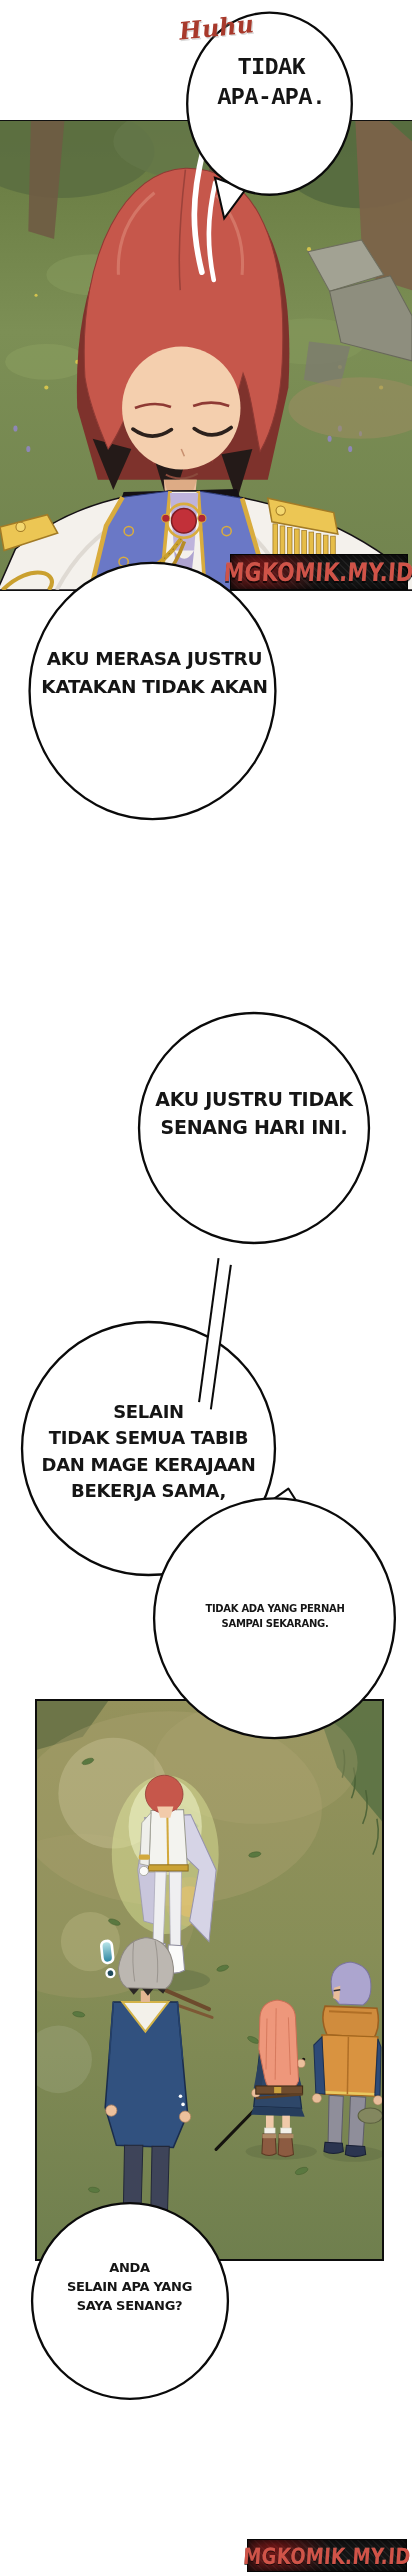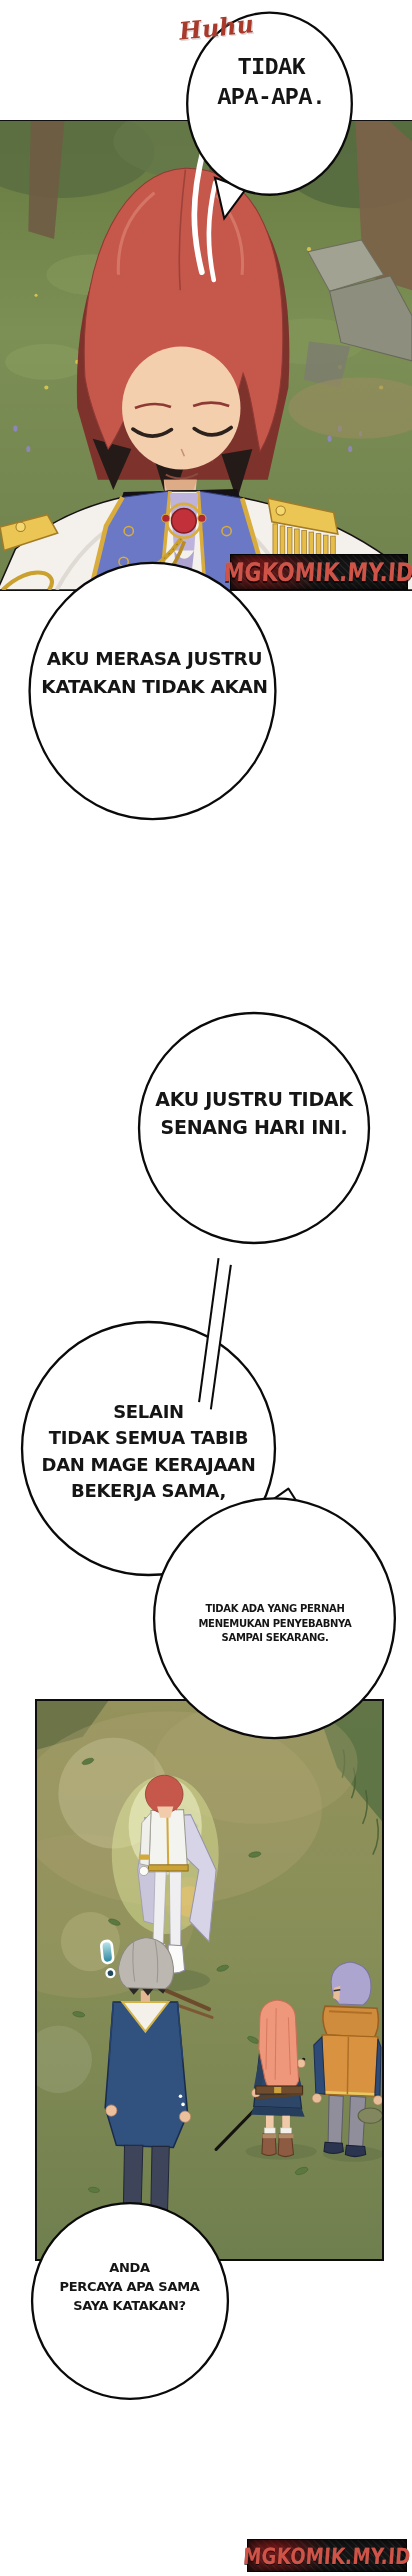--- a/index.html
+++ b/index.html
@@ -366,33 +366,32 @@
   </div>
 
   <div class="abs bubble" style="left:151px;top:1482px;width:248px;height:258px;">
     <svg viewBox="0 0 482 500" width="248" height="258">
       <polygon points="204,57 267,12 304,70" class="bubble-shape" stroke-width="4" stroke-linejoin="round"></polygon>
       <ellipse cx="240" cy="264" rx="234" ry="233" class="bubble-shape" stroke-width="4.5"></ellipse>
     </svg>
   </div>
   <div class="bubble-text" id="t5">
     <span class="line">TIDAK ADA YANG PERNAH</span>
-    <span class="line">MENEMUKAN PENYEBABNYA</span>
     <span class="line">SAMPAI SEKARANG.</span>
   </div>
 
   <div class="abs bubble" style="left:29px;top:2200px;width:202px;height:202px;">
     <svg viewBox="0 0 392 392" width="202" height="202">
       <circle cx="196" cy="196" r="190" class="bubble-shape" stroke-width="4.5"></circle>
     </svg>
   </div>
   <div class="bubble-text" id="t6">
     <span class="line">ANDA</span>
-    <span class="line">PERCAYA APA SAMA</span>
-    <span class="line">SAYA KATAKAN?</span>
+    <span class="line">SELAIN APA YANG</span>
+    <span class="line">SAYA SENANG?</span>
   </div>
 
   <div class="wm" id="wm2">
     <span class="wm-text">MGKOMIK.MY.ID</span>
   </div>
 
 </div>
 
 
 </body></html>

